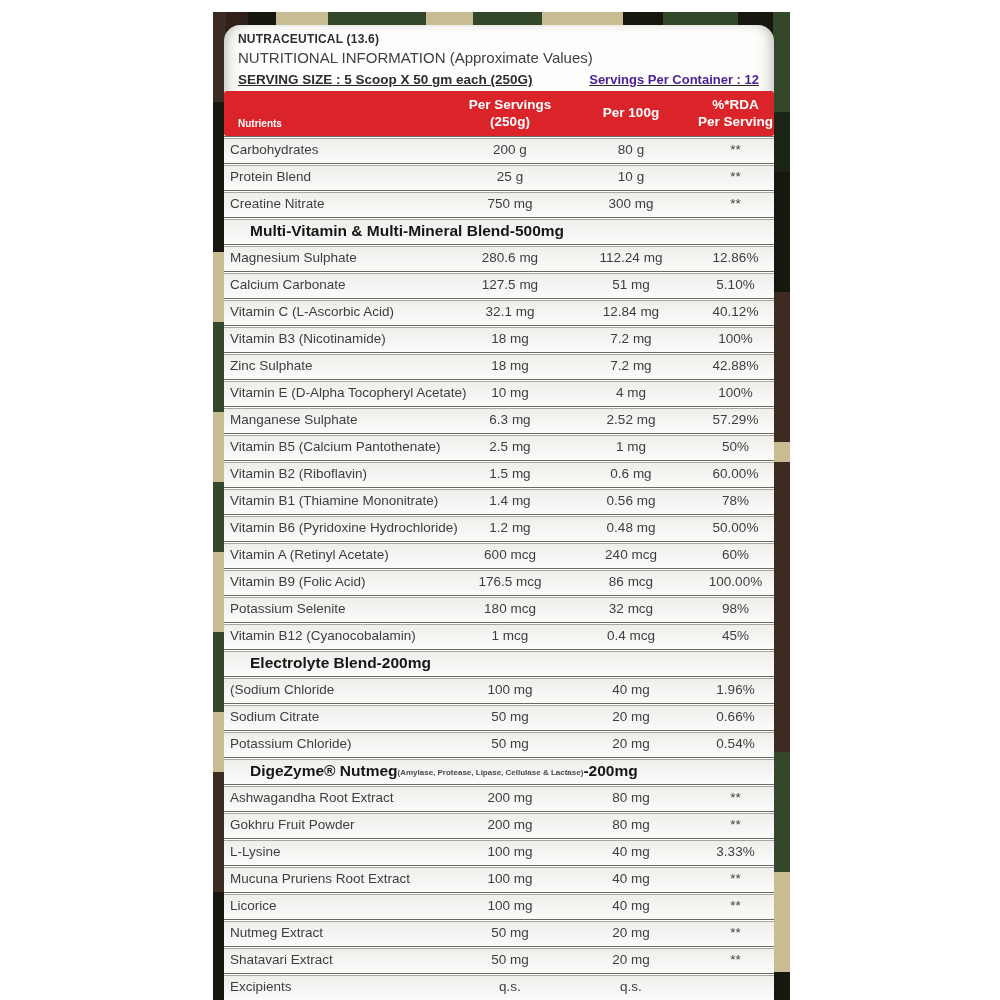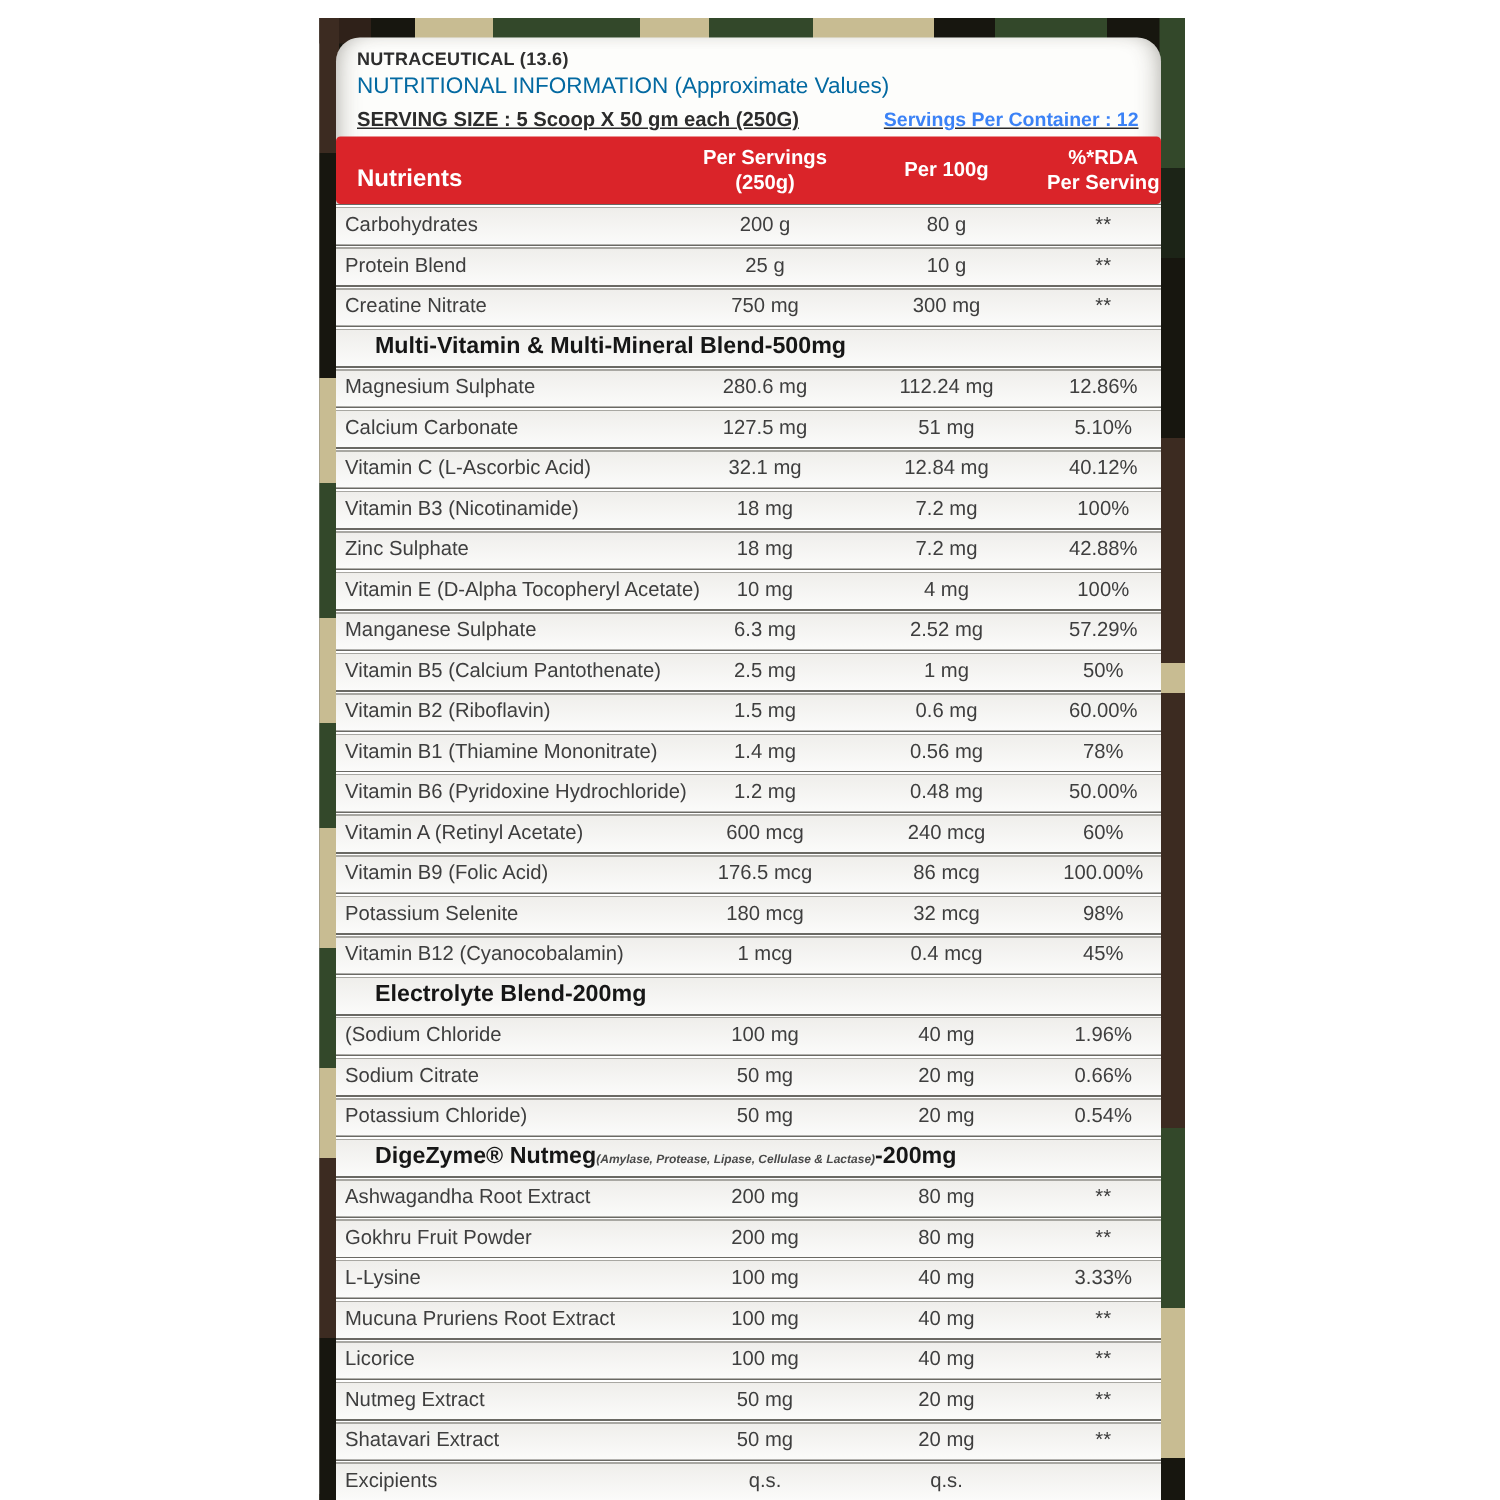--- a/index.html
+++ b/index.html
@@ -30,44 +30,44 @@
   
   .label { position:absolute; z-index:2; left:11px; right:16px; top:13px; bottom:12px;
            background:#fdfdfb; border-radius:16px 16px 4px 4px;
            box-shadow: inset 10px 0 16px -10px rgba(60,55,45,.45),
                        inset -10px 0 16px -10px rgba(60,55,45,.45);
            display:flex; flex-direction:column; }
 
   .label-head { padding:7px 15px 4px 14px; color:#2a2a2a; }
   .brand-line { font-size:12px; font-weight:bold; letter-spacing:.2px; color:#2e2e2e; }
   .title { font-size:19px; font-weight:bold; letter-spacing:.3px; margin-top:3px; color:#1f1f1f; }
-  .subtitle { font-size:15px; margin-top:3px; color:#0369a1; }
+  .subtitle { font-size:15px; margin-top:3px; color:#404040; }
   .serving-row { display:flex; justify-content:space-between; align-items:flex-end;
                  margin-top:6px; font-weight:bold;text-decoration:underline; }
   .serving-size { font-size:13.5px; color:#2c2c2c; }
-  .servings-per { font-size:13px; color:#3b82f6; }
+  .servings-per { font-size:13px; color:#4c1d95; }
 
   
   .red-bar { height:45px; background:#da2429; color:#ffffff; font-weight:bold;
              display:grid; grid-template-columns:42% 20% 24% 14%; align-items:center;
              border-radius:3px; }
-  .red-bar .col-nutrients { font-size:16px; padding-left:14px; align-self:end; padding-bottom:7px; }
+  .red-bar .col-nutrients { font-size:10px; padding-left:14px; align-self:end; padding-bottom:7px; }
   .red-bar .col { font-size:13.5px; text-align:center; line-height:1.2; }
 
   
   .tbody { flex:1; display:flex; flex-direction:column; }
   .row { flex:1; display:grid; grid-template-columns:42% 20% 24% 14%;
          align-items:center; color:#3e3e3e; font-size:13.5px;
          background:linear-gradient(to bottom,#6a6964 0,#6a6964 1px,#ffffff 1px,#ffffff 2px,
                     #a8a7a2 2px,#a8a7a2 3px,#efeeeb 3px,#fbfbfa 100%); }
   .row .name { padding-left:6px; white-space:nowrap; }
   .row .val  { text-align:center; white-space:nowrap; }
   .row.section { display:flex; align-items:center; color:#161616; }
   .sec-name { font-size:15.5px; font-weight:bold; padding-left:26px; white-space:nowrap; }
-  .sec-small { font-size:8px; font-weight:bold; color:#4a4a4a; white-space:nowrap; transform:translateY(2px);font-style:italic; }
+  .sec-small { font-size:8px; font-weight:bold; color:#4a4a4a; white-space:nowrap; transform:translateY(2px); }
   .sec-suffix { font-size:15.5px; font-weight:bold; white-space:nowrap; }
 </style>
 </head>
 <body>
 
 <div class="photo">
   <div class="camo-strip camo-top"></div>
   <div class="camo-strip camo-bottom"></div>
   <div class="camo-strip camo-left"></div>
   <div class="camo-strip camo-right"></div>

